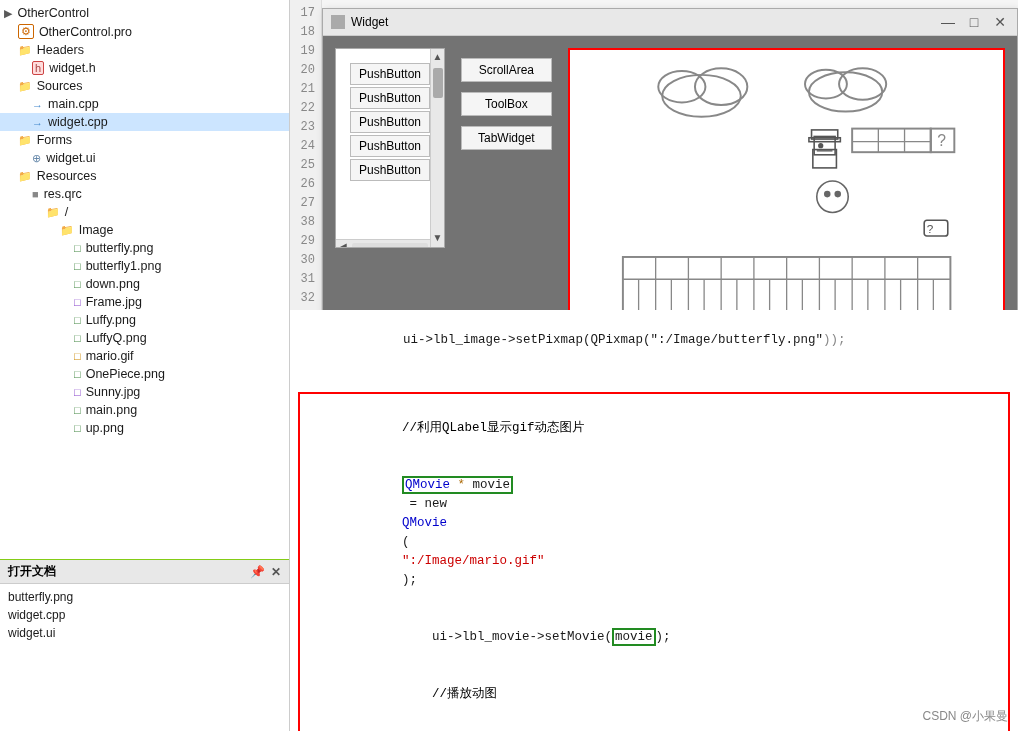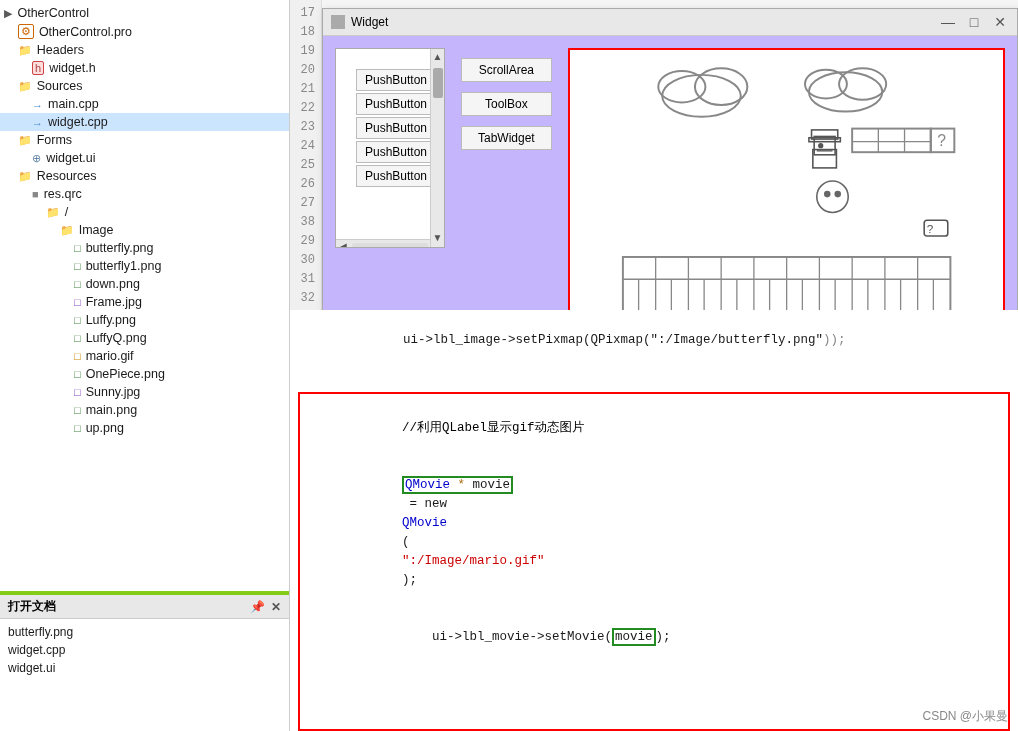--- a/index.html
+++ b/index.html
@@ -50,22 +50,22 @@
     .ico-header { color: #aa4444; font-size: 10px; background: #fdd; border: 1px solid #cc4444; padding: 0 2px; border-radius: 2px; }
     .ico-cpp { color: #4488cc; font-size: 10px; }
     .ico-ui { color: #6688aa; font-size: 10px; }
     .ico-res { color: #888; }
     .ico-img { color: #448844; font-size: 10px; }
     .ico-gif { color: #cc8800; font-size: 10px; }
     .ico-jpg { color: #8844cc; font-size: 10px; }
 
     
     .bottom-panel {
-      border-top: 4px solid #84cc16;
-      height: 140px;
+      border-top: 1px solid #84cc16;
+      height: 172px;
       display: flex;
       flex-direction: column;
     }
     .bottom-panel-header {
       background: #e8e8e8;
       padding: 3px 8px;
       font-size: 12px;
       font-weight: bold;
       border-bottom: 1px solid #ccc;
       display: flex;
@@ -113,21 +113,21 @@
       padding-right: 6px;
       line-height: 19px;
       overflow: hidden;
     }
 
     .widget-window {
       position: absolute;
       top: 8px;
       left: 32px;
       right: 0;
-      background: #c4b5fd;
+      background: #737373;
       border: 1px solid #aaa;
       box-shadow: 2px 2px 8px rgba(0,0,0,0.15);
     }
 
     .widget-titlebar {
       background: #e8e8e8;
       border-bottom: 1px solid #ccc;
       padding: 4px 8px;
       display: flex;
       align-items: center;
@@ -177,21 +177,21 @@
 
     .list-widget {
       border: 1px solid #aaa;
       background: white;
       width: 110px;
       height: 200px;
       overflow: hidden;
       position: relative;
     }
     .list-widget-items {
-      padding: 20px;
+      padding: 14px;
     }
     .list-item-btn {
       border: 1px solid #bbb;
       background: #f5f5f5;
       padding: 3px 8px;
       margin-bottom: 2px;
       font-size: 12px;
       width: 100%;
       text-align: left;
       cursor: pointer;
@@ -719,20 +719,23 @@
             <span class="c-type">QMovie</span>
             <span class="c-normal">(</span>
             <span class="c-string">":/Image/mario.gif"</span>
             <span class="c-normal">);</span>
           </div>
 
           <div class="code-line">
             <span class="c-normal">    ui-&gt;lbl_movie-&gt;setMovie(</span><span style="border:2px solid #228b22; padding:0 1px;" class="c-normal">movie</span><span class="c-normal">);</span>
           </div>
 
+          <div class="code-line">
+            <span class="c-comment">    //播放动图</span>
+          </div>
 
           <div class="code-line">
             
           </div>
 
         </div>
       </div>
     </div>
     <div class="watermark">CSDN @小果曼</div>
   </div>

